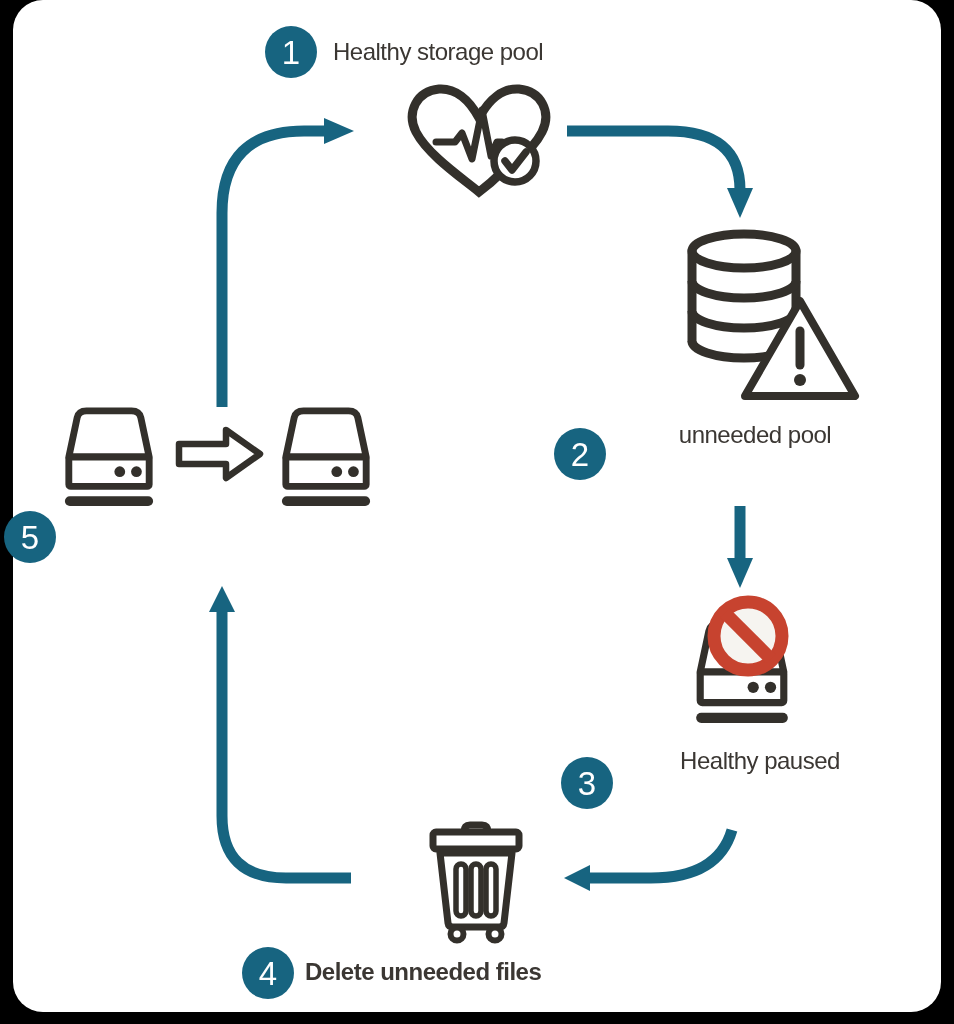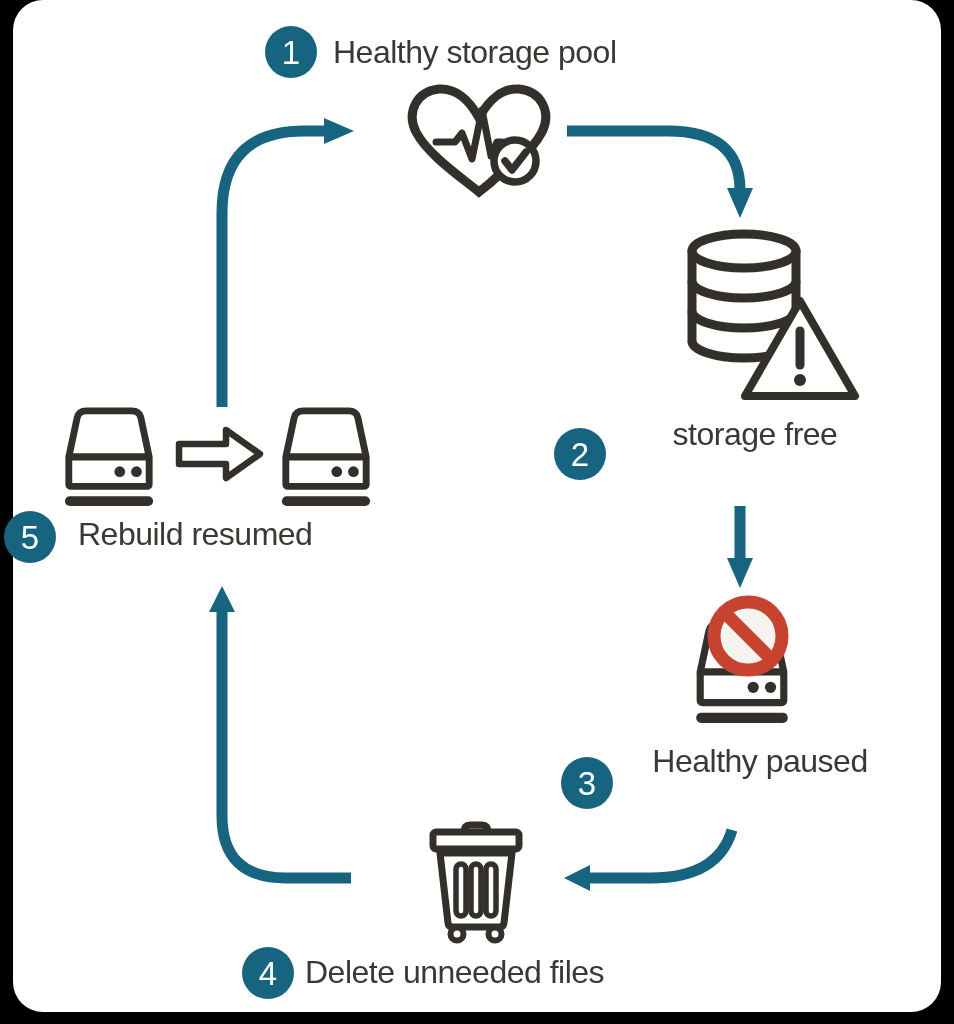--- a/index.html
+++ b/index.html
@@ -11,21 +11,21 @@
     position:absolute;left:13px;top:0;width:928px;height:1012px;
     background:var(--card,#fff);border-radius:30px;
   }
   .abs{position:absolute;}
   .badge{
     width:52px;height:52px;border-radius:50%;background:var(--teal);
     color:#fff;display:flex;align-items:center;justify-content:center;
     font-size:33px;line-height:1;
   }
   .lbl{
-    font-size:32px;letter-spacing:-0.5px;color:var(--text);
+    font-size:24px;letter-spacing:-0.5px;color:var(--text);
     line-height:44px;white-space:nowrap;
   }
   .lbl.center{text-align:center;white-space:normal;}
   .lbl .line{display:block;white-space:nowrap;}
   svg{display:block;overflow:visible;}
   .ink-s{stroke:var(--ink);fill:none;}
   .ink-sw{stroke:var(--ink);fill:#fff;}
   .ink-f{fill:var(--ink);stroke:none;}
   .teal-s{stroke:var(--teal);fill:none;}
   .teal-f{fill:var(--teal);stroke:none;}
@@ -70,21 +70,21 @@
   <svg class="abs" style="left:738px;top:293px;" width="124" height="112" viewBox="0 0 124 112">
     <path class="ink-sw" stroke-width="8" stroke-linejoin="round" d="M 62 8 L 117 103 L 7 103 Z"></path>
     <path class="ink-s" stroke-width="9" stroke-linecap="round" d="M 62 38 L 62 72"></path>
     <circle class="ink-f" cx="62" cy="87" r="6"></circle>
   </svg>
 
   <div class="abs badge" style="left:554px;top:428px;">
     <span>2</span>
   </div>
   <div class="abs lbl center" style="left:590px;top:412px;width:330px;line-height:45px;">
-    <span class="line">storage free</span>
+    <span class="line">unneeded pool</span>
   </div>
 
   <svg class="abs" style="left:724px;top:502px;" width="32" height="90" viewBox="0 0 32 90">
     <path class="teal-s" stroke-width="11" d="M 16 4 L 16 58"></path>
     <polygon class="teal-f" points="3,56 29,56 16,86"></polygon>
   </svg>
 
   <svg class="abs" style="left:691px;top:619px;" width="102" height="106" viewBox="0 0 100 104">
     <path class="ink-sw" stroke-width="7" stroke-linejoin="round" d="M 27 5 Q 19 5 17.5 12 L 9 52 L 91 52 L 82.5 12 Q 81 5 73 5 Z"></path>
     <rect class="ink-sw" stroke-width="7" x="9" y="52" width="82" height="30" rx="2"></rect>
@@ -116,21 +116,21 @@
     <rect class="ink-s" stroke-width="5.5" x="30" y="45" width="10" height="52" rx="5"></rect>
     <rect class="ink-s" stroke-width="5.5" x="45" y="45" width="10" height="52" rx="5"></rect>
     <rect class="ink-s" stroke-width="5.5" x="60" y="45" width="10" height="52" rx="5"></rect>
     <circle class="ink-sw" stroke-width="6" cx="31" cy="115" r="6.5"></circle>
     <circle class="ink-sw" stroke-width="6" cx="69" cy="115" r="6.5"></circle>
   </svg>
 
   <div class="abs badge" style="left:242px;top:947px;">
     <span>4</span>
   </div>
-  <div class="abs lbl" style="left:305px;top:946px;line-height:52px;">Delete unneeded files</div>
+  <div class="abs lbl" style="left:305px;top:946px;line-height:52px;font-weight:bold;">Delete unneeded files</div>
 
   <svg class="abs" style="left:206px;top:576px;" width="150" height="312" viewBox="0 0 150 312">
     <path class="teal-s" stroke-width="11" d="M 145 302 L 80 302 Q 16 302 16 240 L 16 36"></path>
     <polygon class="teal-f" points="3,36 29,36 16,10"></polygon>
   </svg>
 
   <svg class="abs" style="left:60px;top:406px;" width="98" height="102" viewBox="0 0 100 104">
     <path class="ink-sw" stroke-width="7" stroke-linejoin="round" d="M 27 5 Q 19 5 17.5 12 L 9 52 L 91 52 L 82.5 12 Q 81 5 73 5 Z"></path>
     <rect class="ink-sw" stroke-width="7" x="9" y="52" width="82" height="30" rx="2"></rect>
     <circle class="ink-f" cx="61" cy="67" r="5.5"></circle>
@@ -144,14 +144,13 @@
     <path class="ink-sw" stroke-width="7" stroke-linejoin="round" d="M 27 5 Q 19 5 17.5 12 L 9 52 L 91 52 L 82.5 12 Q 81 5 73 5 Z"></path>
     <rect class="ink-sw" stroke-width="7" x="9" y="52" width="82" height="30" rx="2"></rect>
     <circle class="ink-f" cx="61" cy="67" r="5.5"></circle>
     <circle class="ink-f" cx="78" cy="67" r="5.5"></circle>
     <rect class="ink-f" x="5" y="92" width="90" height="10" rx="5"></rect>
   </svg>
 
   <div class="abs badge" style="left:4px;top:511px;">
     <span>5</span>
   </div>
-  <div class="abs lbl" style="left:78px;top:510px;line-height:48px;">Rebuild resumed</div>
 </div>
 
 </body></html>

